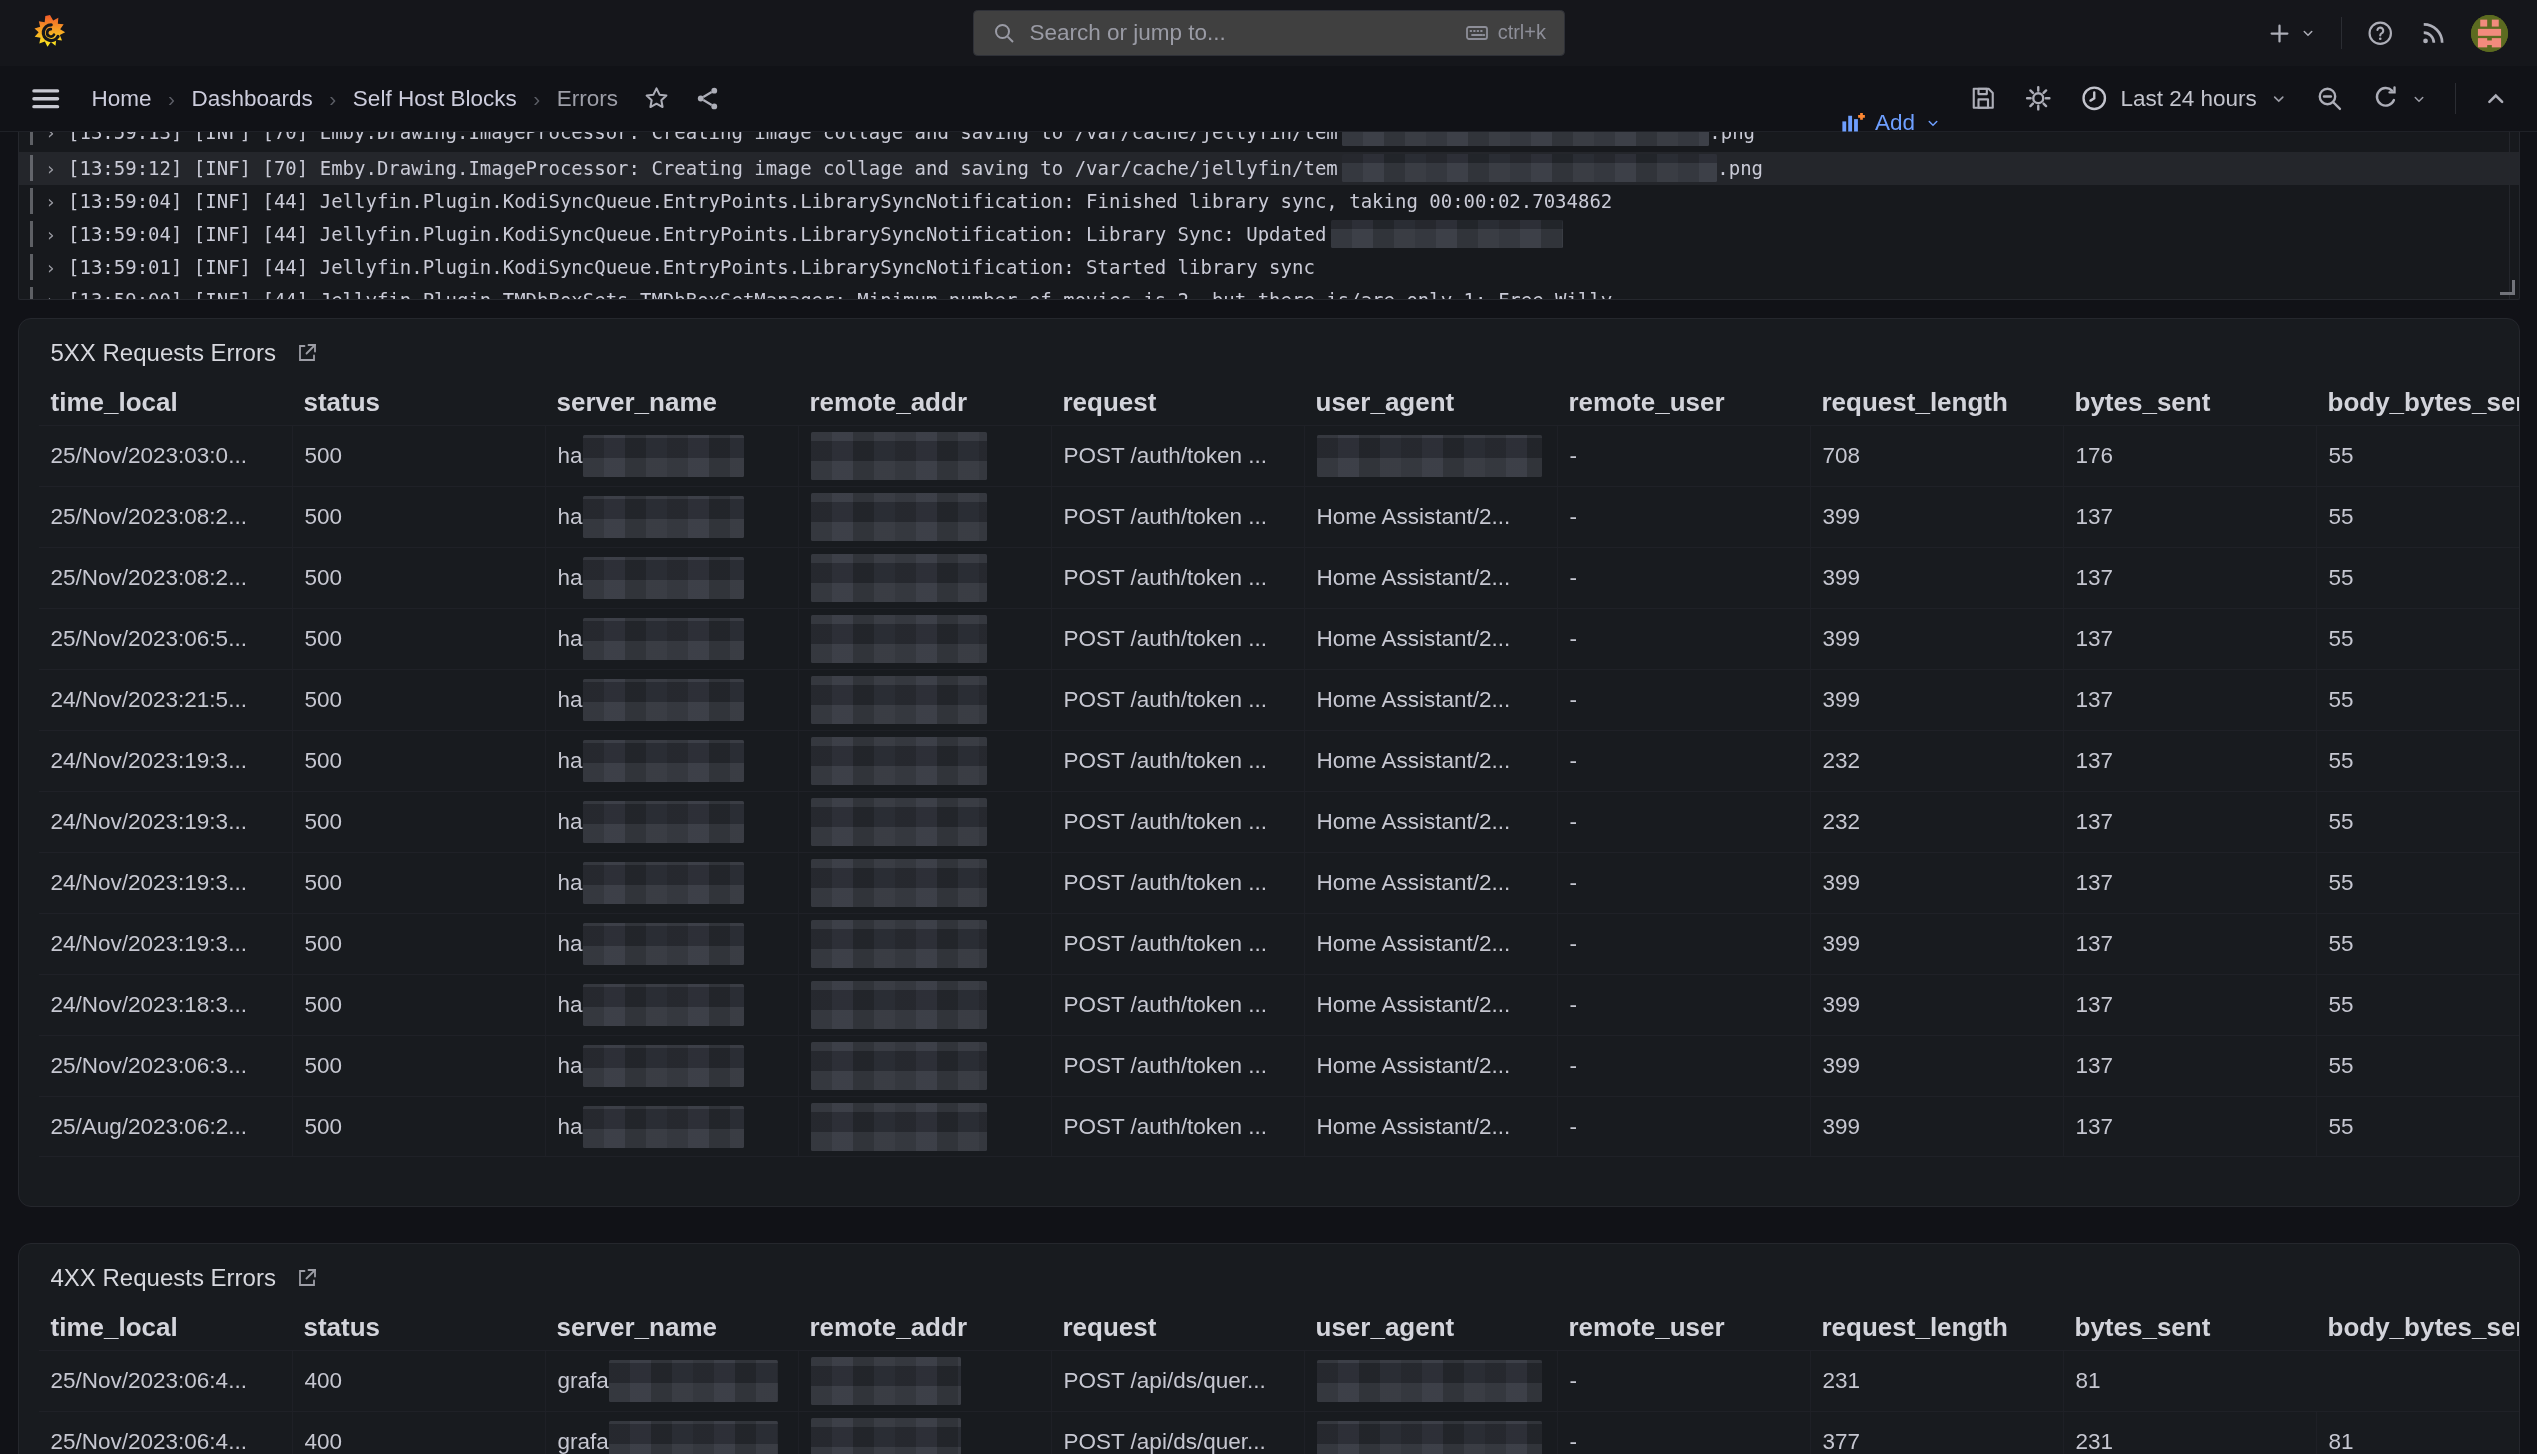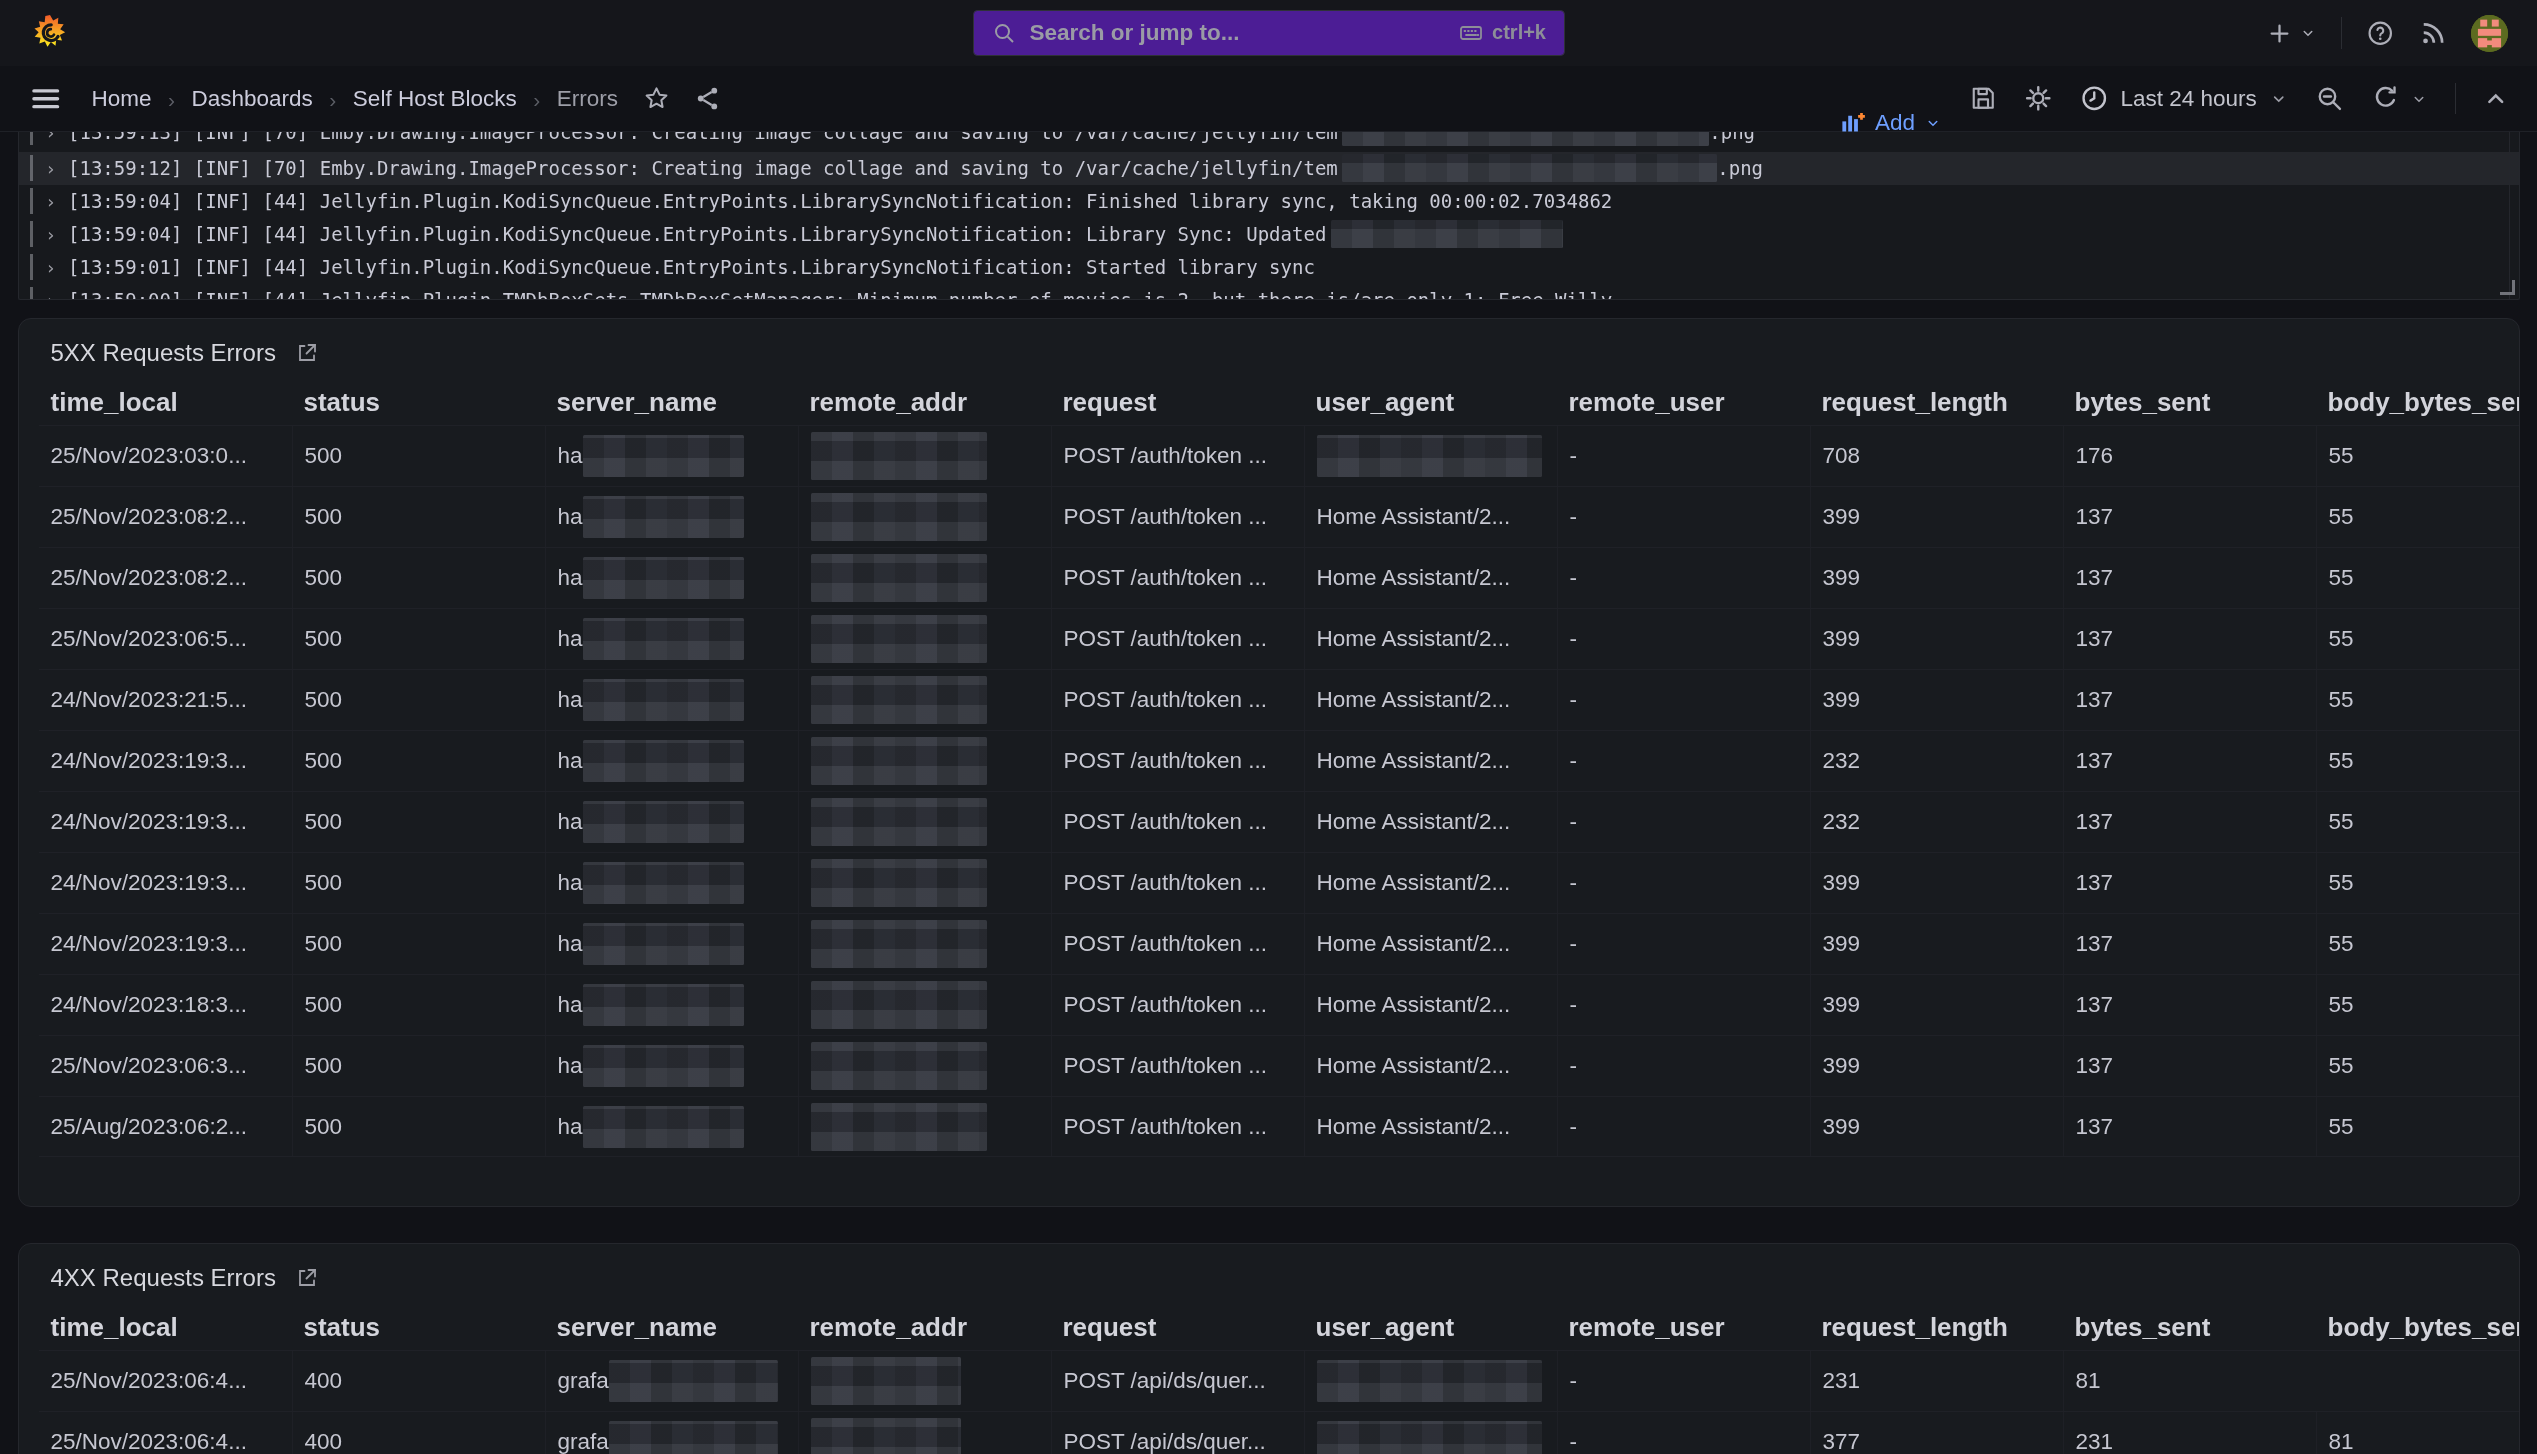--- a/index.html
+++ b/index.html
@@ -12,41 +12,41 @@
   svg { display:block; }
 
   
   .topnav {
     height:66px; display:flex; align-items:center;
     padding:0 30px; background:#15161b; position:relative;
   }
   .logo { width:40px; height:40px; cursor:pointer; }
   .searchbox {
     position:absolute; left:50%; top:9.7px; transform:translateX(-50%);
-    width:592px; height:46px; background:#4c1d95;
+    width:592px; height:46px; background:#404040;
     border:0.7px solid #2f3138; border-radius:4.5px;
     display:flex; align-items:center; padding:0 18px; gap:13.5px;
-    color:#9a9ba5; font-size:22.5px; cursor:text;font-weight:bold;
+    color:#9a9ba5; font-size:22.5px; cursor:text;
   }
   .searchbox .ph { flex:1; color:#9a9ba5; }
   .kbd-hint { display:flex; align-items:center; gap:9px; color:#8d8e98; font-size:20px; }
   .nav-right { margin-left:auto; display:flex; align-items:center; gap:24px; }
   .icon-btn { color:#adaeb8; cursor:pointer; display:flex; align-items:center; gap:6px; }
   .vdiv { width:0.7px; height:31.5px; background:#2b2d33; }
   .avatar {
     width:37px; height:37px; border-radius:50%; overflow:hidden;
     background:#5c6b20; cursor:pointer;
   }
 
   
   .subnav {
     height:66px; display:flex; align-items:center; padding:0 30px;
     background:#111217; border-bottom:0.7px solid #1f2127;
   }
-  .crumbs { display:flex; align-items:flex-end; gap:16.5px; margin-left:30px; font-size:22.5px; }
+  .crumbs { display:flex; align-items:center; gap:16.5px; margin-left:30px; font-size:22.5px; }
   .crumb { color:#ccccdc; cursor:pointer; white-space:nowrap; }
   .crumb.current { color:#9d9ea8; cursor:default; }
   .crumb-sep { color:#5c5e66; font-size:21px; }
   .crumb-icons { display:flex; align-items:center; gap:24px; margin-left:25.5px; }
   .toolbar { margin-left:auto; display:flex; align-items:center; gap:27px; }
   .add-btn { display:flex; align-items:center; gap:9px; color:#6e9fff; font-size:22.5px; cursor:pointer;margin-top:48px; }
   .timepicker { display:flex; align-items:center; gap:12px; color:#c3c4cd; font-size:22.5px; cursor:pointer; }
   .refresh-group { display:flex; align-items:center; gap:10.5px; }
 
   

